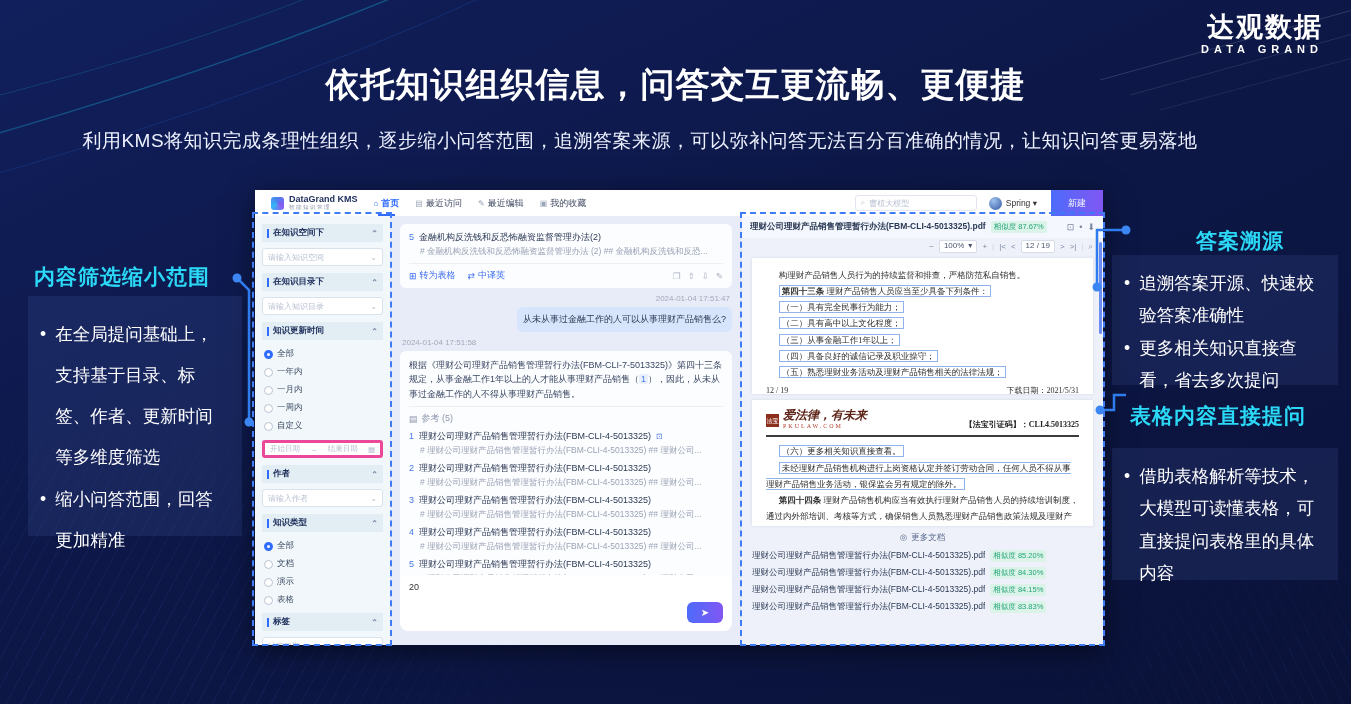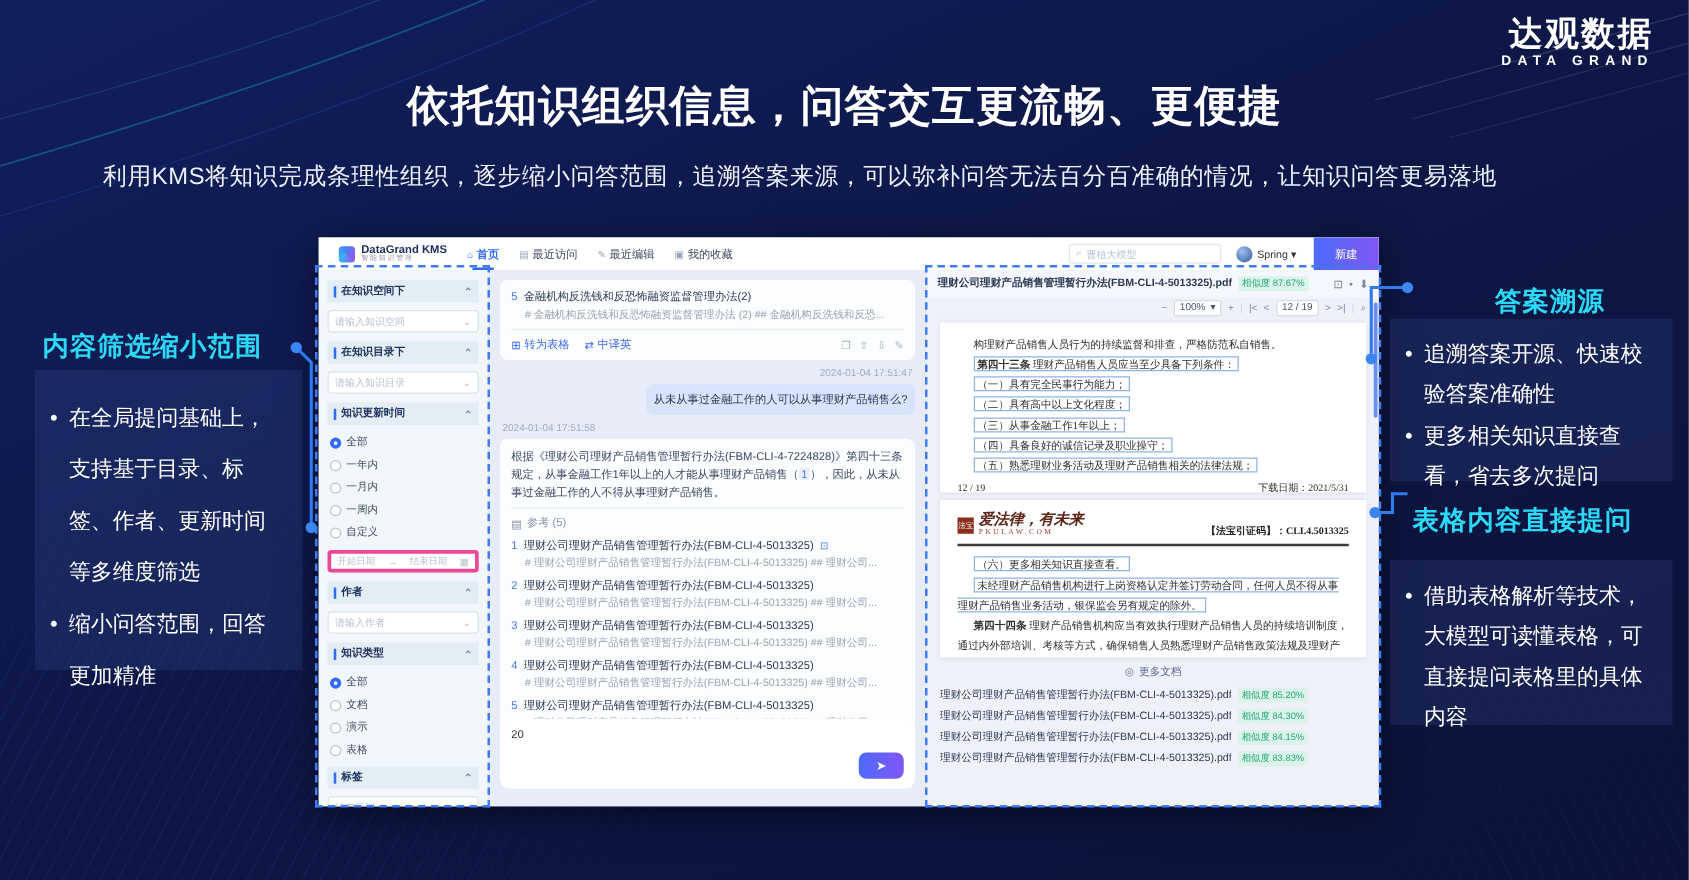--- a/index.html
+++ b/index.html
@@ -369,21 +369,21 @@
             <span>✎</span>
           </span>
         </div>
       </div>
 
       <div class="tstamp tr">2024-01-04 17:51:47</div>
       <div class="user-bubble">从未从事过金融工作的人可以从事理财产品销售么?</div>
       <div class="tstamp">2024-01-04 17:51:58</div>
 
       <div class="bubble">
-        <div class="bot-par"><span>根据《理财公司理财产品销售管理暂行办法(FBM-CLI-4-7224828)》第四十三条规定，从事金融工作1年以上的人才能从事理财产品销售（</span><span class="cite">1</span><span>），因此，从未从事过金融工作的人不得从事理财产品销售。</span></div>
+        <div class="bot-par"><span>根据《理财公司理财产品销售管理暂行办法(FBM-CLI-7-5013325)》第四十三条规定，从事金融工作1年以上的人才能从事理财产品销售（</span><span class="cite">1</span><span>），因此，从未从事过金融工作的人不得从事理财产品销售。</span></div>
         <div class="divider"></div>
         <div class="refs-label">
           <span>▤</span>
           <span>参考 (5)</span>
         </div>
 
         <div class="ref-line">
           <span class="ref-num">1</span>
           <span class="ref-title">理财公司理财产品销售管理暂行办法(FBM-CLI-4-5013325)</span>
           <span class="ref-ico">⊡</span>

